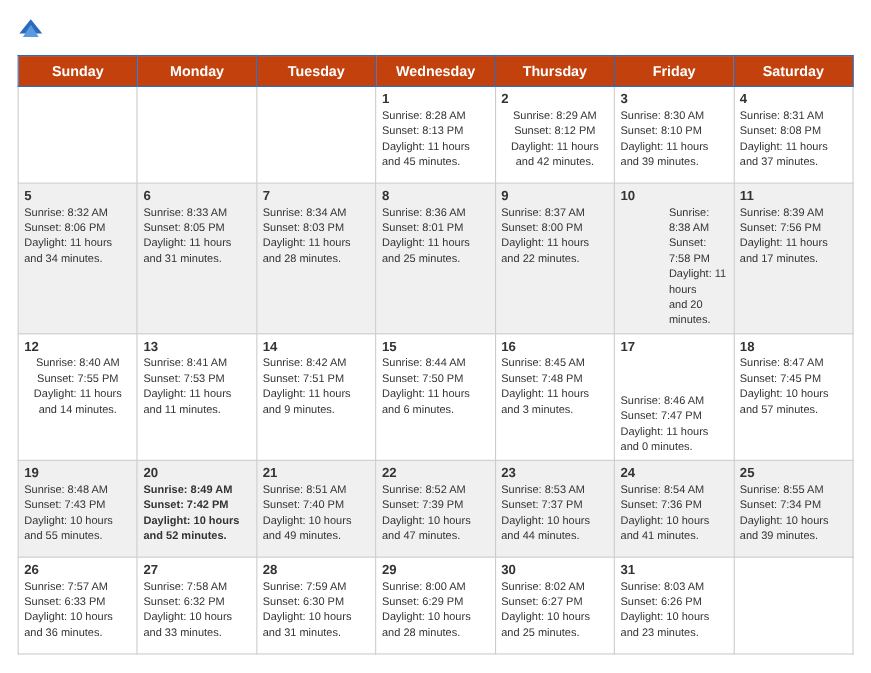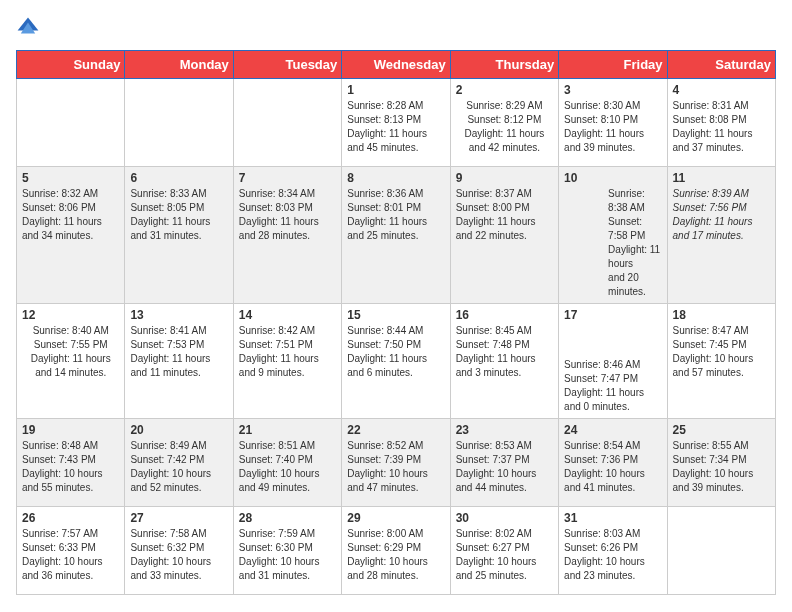--- a/index.html
+++ b/index.html
@@ -48,26 +48,26 @@
     .title-location {
       font-size: 16px;
       color: #555;
     }
     table {
       width: 100%;
       border-collapse: collapse;
       table-layout: fixed;
     }
     th {
-      background-color: #ef4444;
+      background-color: #c2410c;
       color: #fff;
       font-size: 13px;
       font-weight: bold;
       padding: 6px 4px;
-      text-align: right;
+      text-align: center;
       border: 1px solid #2a6abf;
     }
     td {
       vertical-align: top;
       border: 1px solid #ccc;
       padding: 4px 5px;
       font-size: 10.5px;
       color: #333;
       height: 88px;
     }
@@ -192,21 +192,21 @@
         </td>
         <td>
           <span class="day-number">10</span>
           <div class="cell-content" style="white-space: pre-line; margin-left: 44px;">Sunrise: 8:38 AM
 Sunset: 7:58 PM
 Daylight: 11 hours
 and 20 minutes.</div>
         </td>
         <td>
           <span class="day-number">11</span>
-          <div class="cell-content" style="white-space: pre-line; font-style: italic;">Sunrise: 8:39 AM
+          <div class="cell-content" style="white-space: pre-line;">Sunrise: 8:39 AM
 Sunset: 7:56 PM
 Daylight: 11 hours
 and 17 minutes.</div>
         </td>
       </tr>
       <tr>
         <td>
           <span class="day-number">12</span>
           <div class="cell-content" style="white-space: pre-line; text-align: center;">Sunrise: 8:40 AM
 Sunset: 7:55 PM
@@ -259,21 +259,21 @@
       <tr>
         <td>
           <span class="day-number">19</span>
           <div class="cell-content" style="white-space: pre-line;">Sunrise: 8:48 AM
 Sunset: 7:43 PM
 Daylight: 10 hours
 and 55 minutes.</div>
         </td>
         <td>
           <span class="day-number">20</span>
-          <div class="cell-content" style="white-space: pre-line;">Sunrise: 8:49 AM
+          <div class="cell-content" style="white-space: pre-line; font-weight: bold;">Sunrise: 8:49 AM
 Sunset: 7:42 PM
 Daylight: 10 hours
 and 52 minutes.</div>
         </td>
         <td>
           <span class="day-number">21</span>
           <div class="cell-content" style="white-space: pre-line;">Sunrise: 8:51 AM
 Sunset: 7:40 PM
 Daylight: 10 hours
 and 49 minutes.</div>

